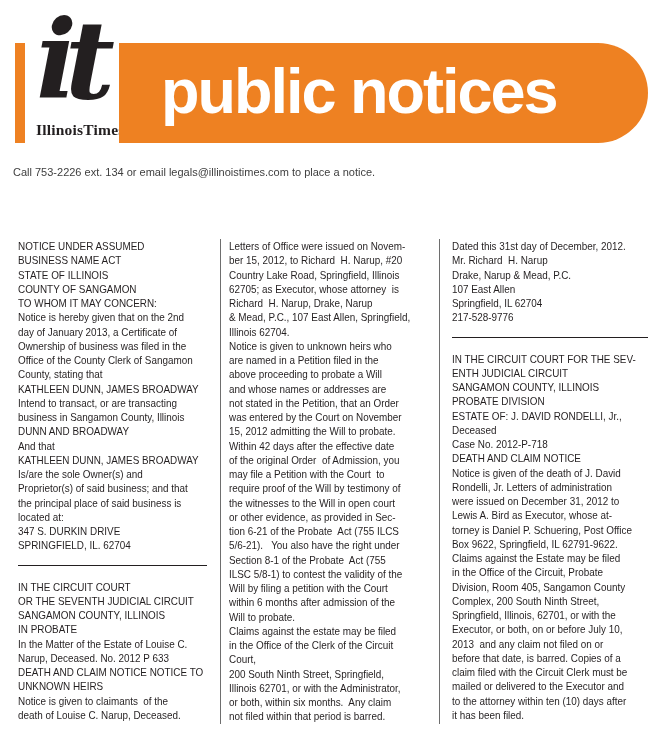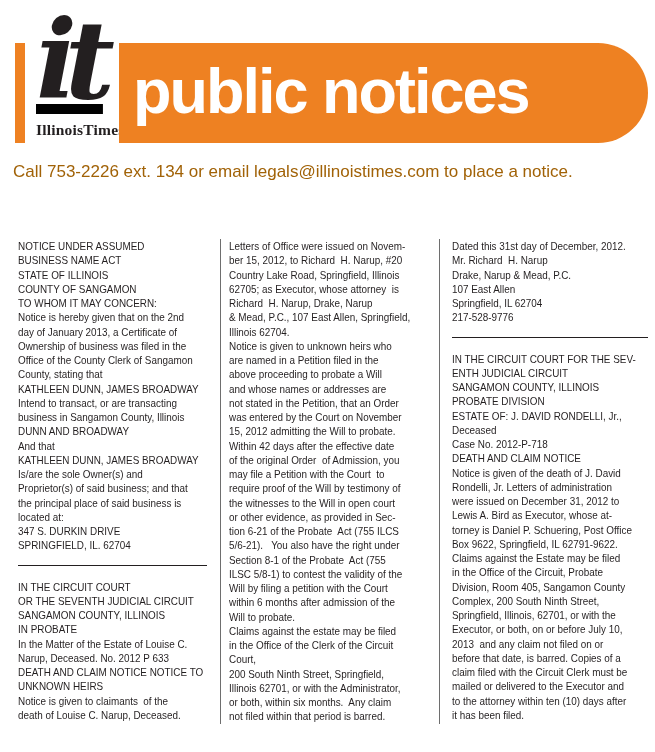--- a/index.html
+++ b/index.html
@@ -13,21 +13,21 @@
   }
 
   
   .orange-bar {
     position:absolute; left:15px; top:43px;
     width:10px; height:100px;
     background:#EE8122;
   }
   .logo {
     position:absolute; left:30px; top:0px;
-    width:92px; height:148px;text-decoration:underline;
+    width:92px; height:148px;
   }
   .logo .monogram {
     display:block;
     font-family:"DejaVu Serif", serif;
     font-style:italic; font-weight:bold;
     font-size:108px; line-height:108px;
     letter-spacing:-12px;
     color:#231F20;
     margin:6px 0 0 6px;
   }
@@ -45,30 +45,30 @@
     width:529px; height:100px;
     background:#EE8122;
     border-radius:0 50px 50px 0;
   }
   .banner .banner-title {
     color:#ffffff;
     font-weight:bold;
     font-size:63px;
     letter-spacing:-2px;
     line-height:97px;
-    padding-left:14px;
+    padding-left:42px;
     white-space:nowrap;
   }
 
   
   .contact {
     position:absolute; left:13px; top:158px;
-    font-size:17px;
+    font-size:11px;
     line-height:28.5px;
-    color:#a16207;
+    color:#404040;
   }
 
   
   .columns {
     position:absolute; left:18px; top:239px;
     width:630px;
     display:flex;
     align-items:stretch;
   }
   .col { width:196px; }

